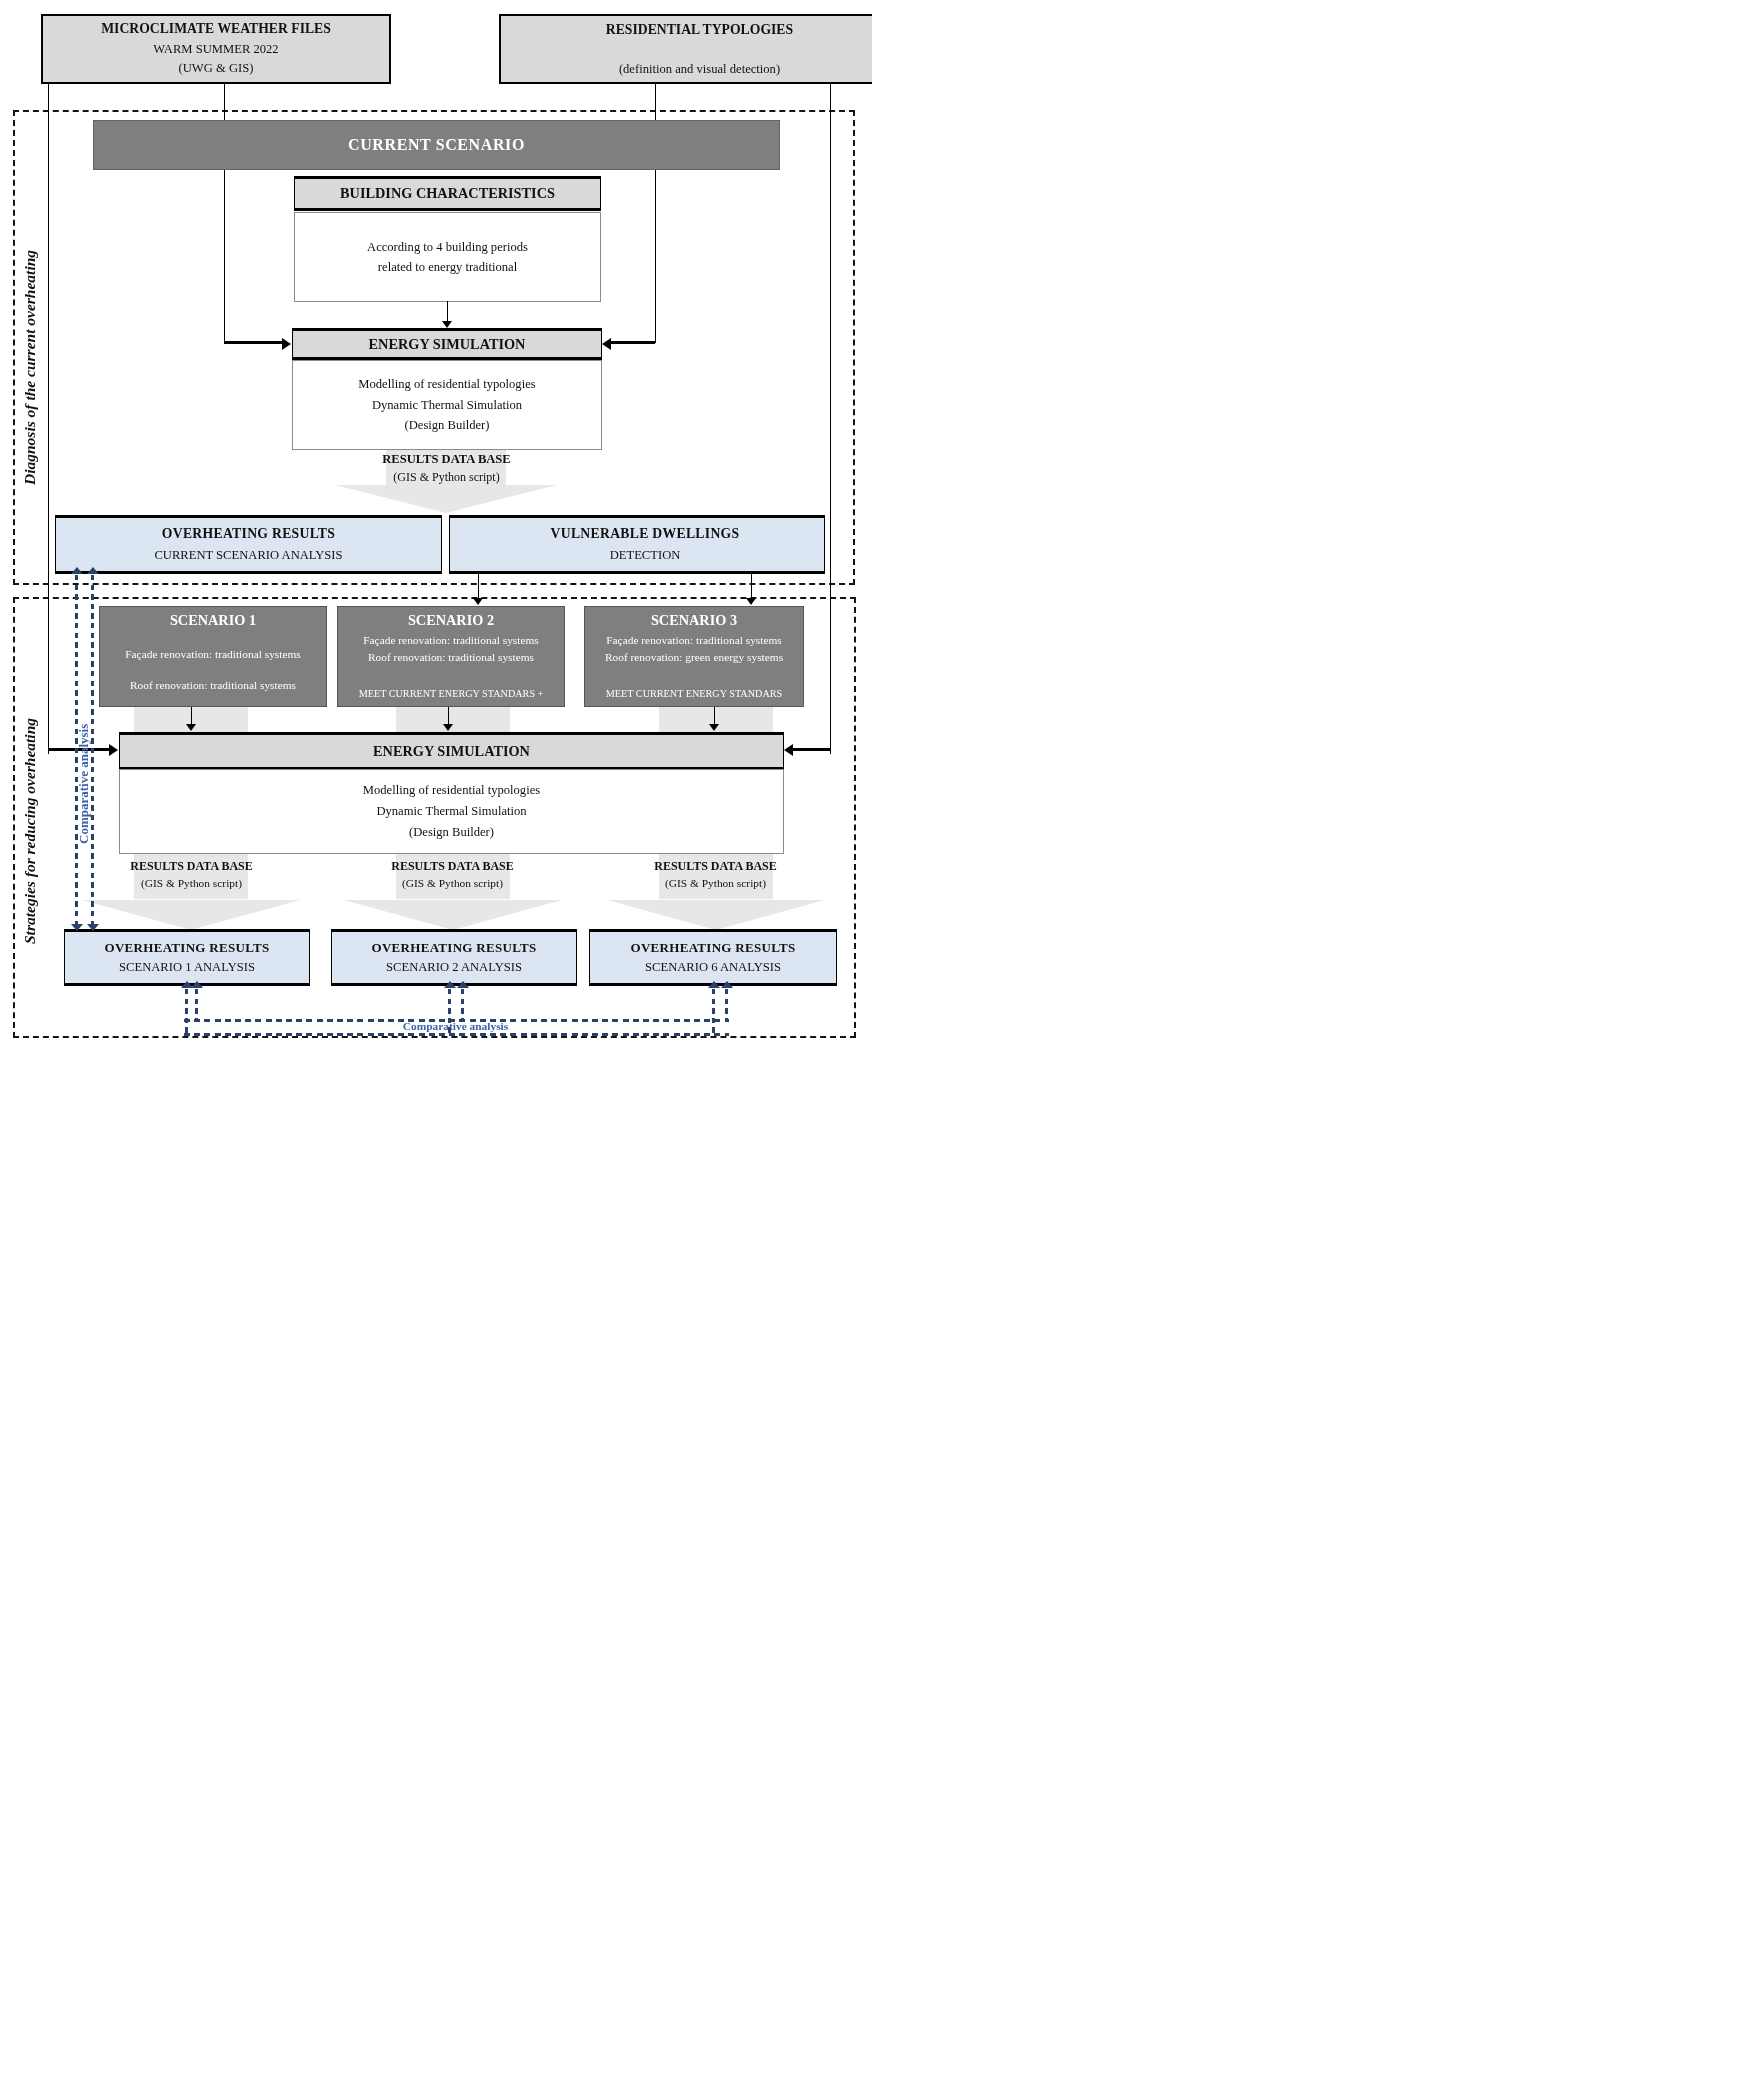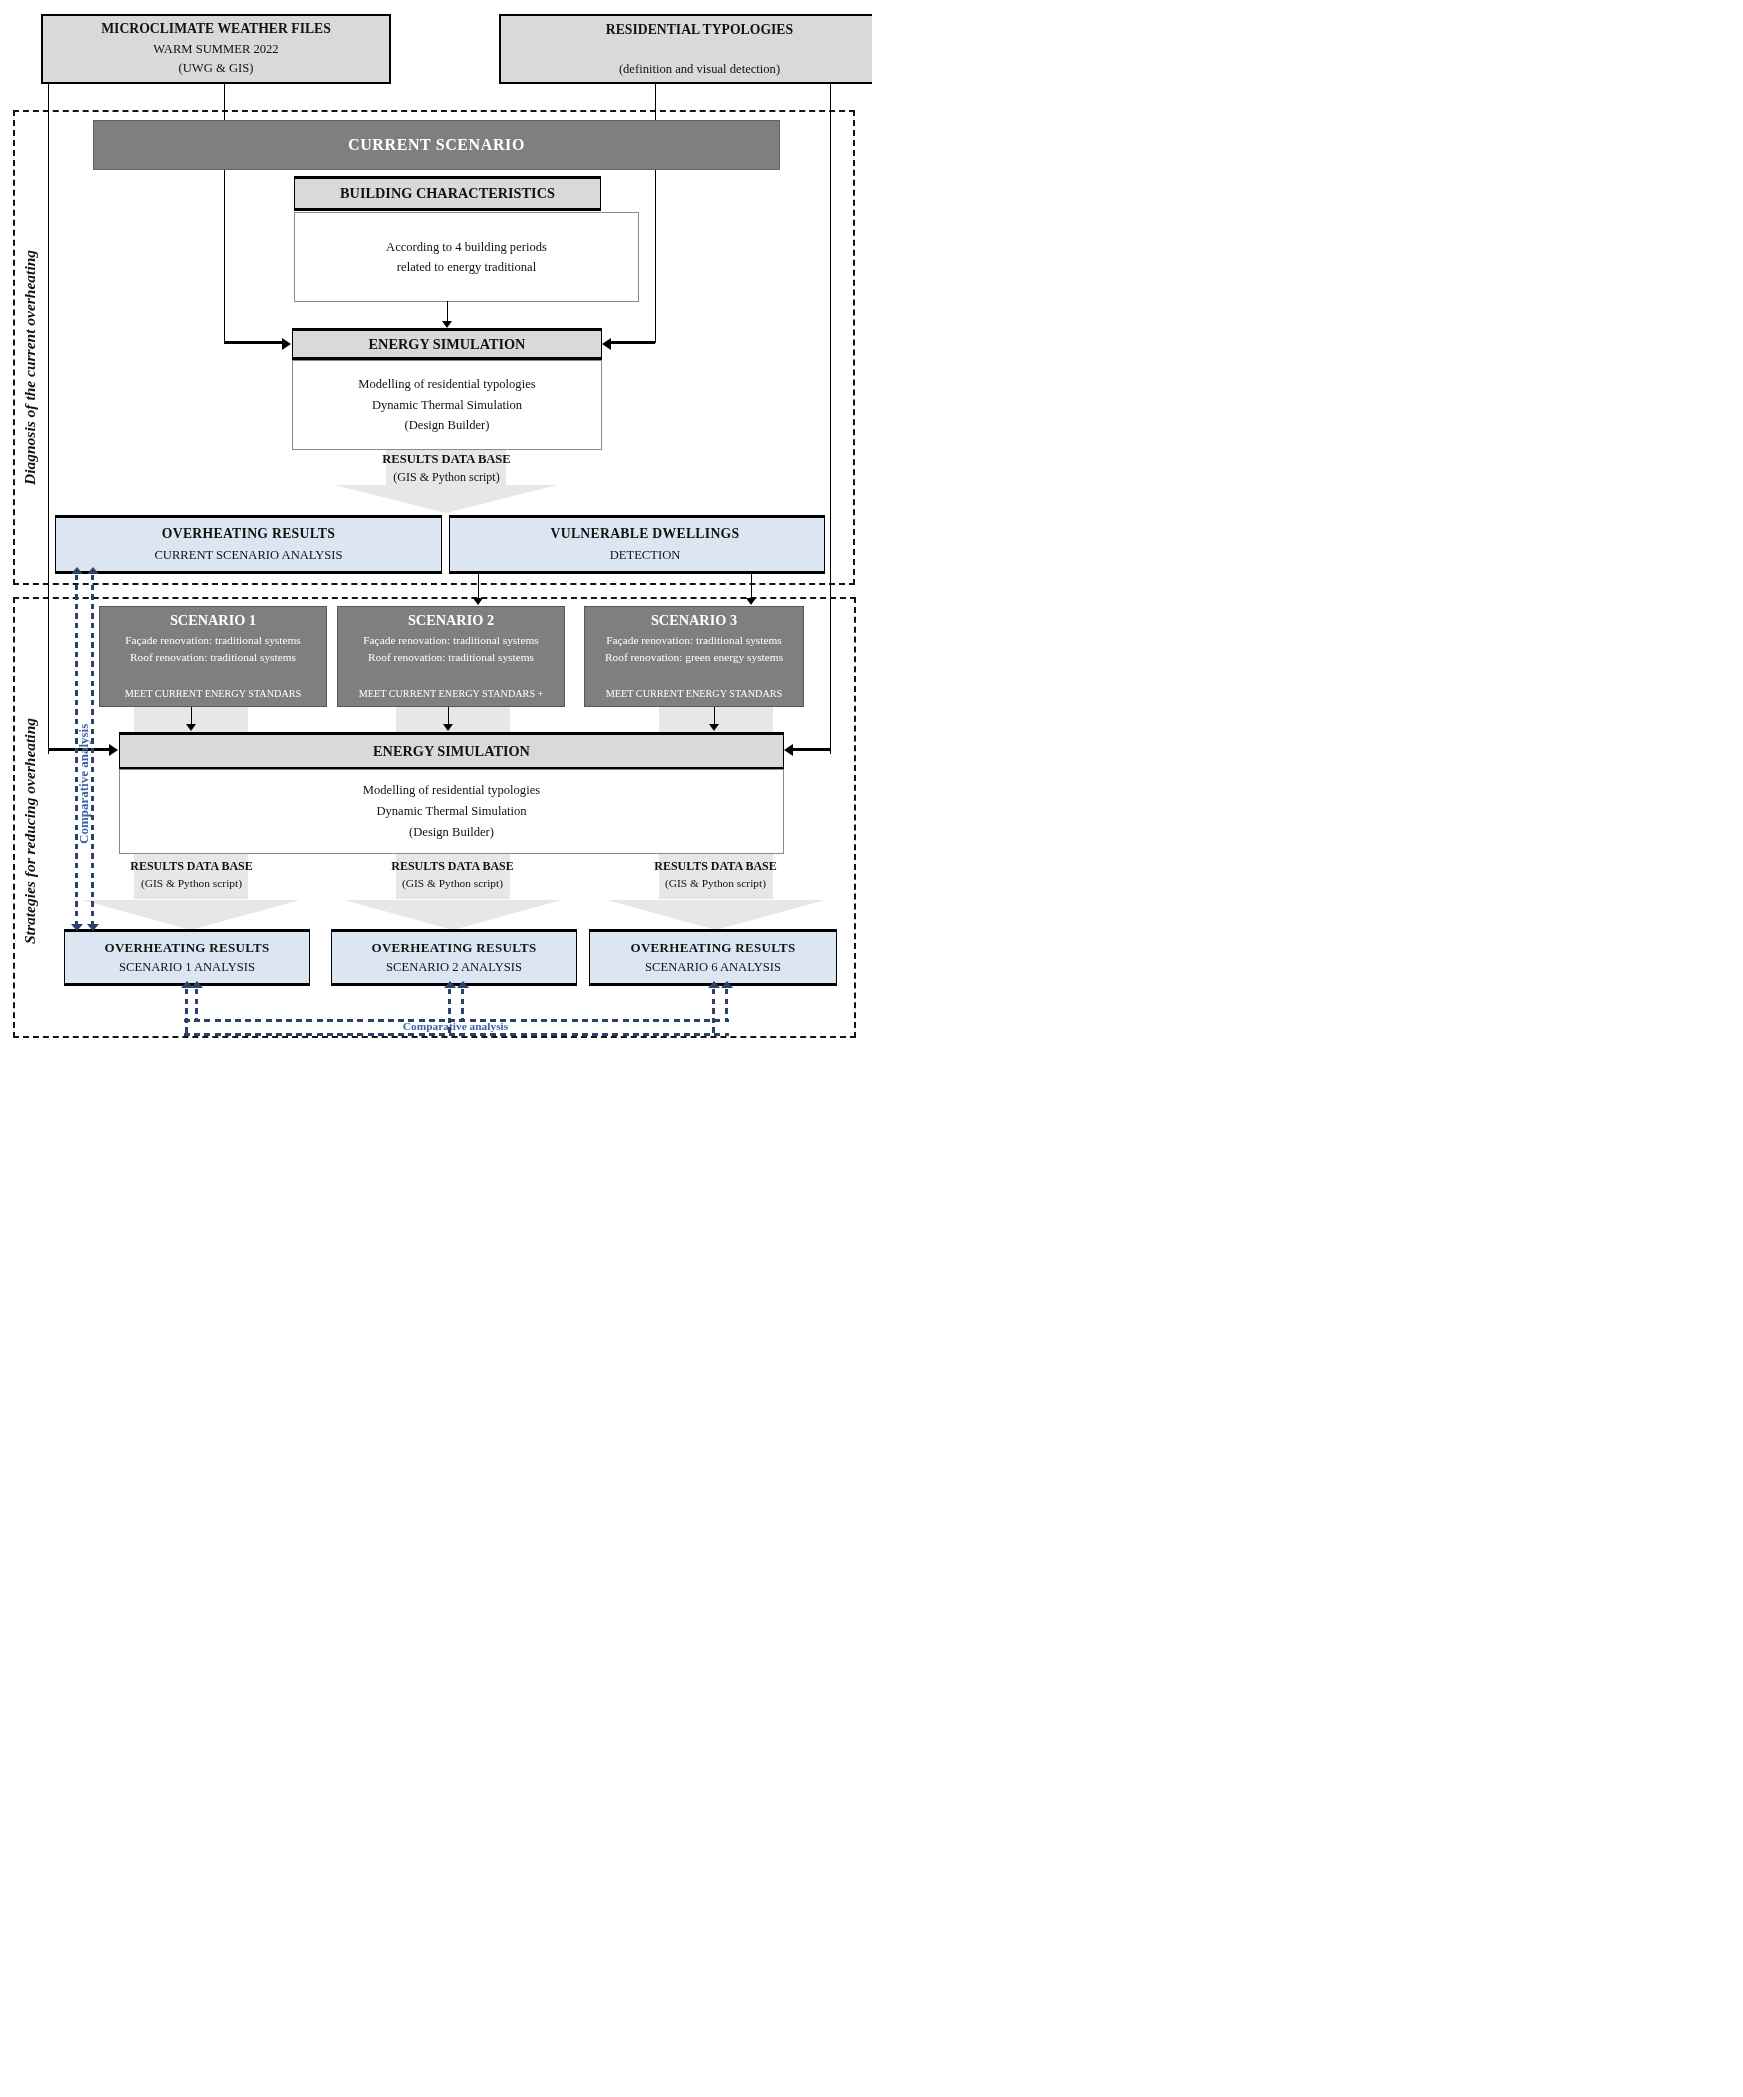--- a/index.html
+++ b/index.html
@@ -71,21 +71,21 @@
     <div class="t-sub">(UWG &amp; GIS)</div>
   </div>
   <div class="gbox" style="left:499px;top:13.7px;width:401px;height:70px;justify-content:space-between;padding:6px 2.4px 4.8px;">
     <div class="t-title">RESIDENTIAL TYPOLOGIES</div>
     <div class="t-sub">(definition and visual detection)</div>
   </div>
 
   <div class="banner" style="left:93px;top:120px;width:687px;height:50px;font-size:16px;letter-spacing:0.6px;">CURRENT SCENARIO</div>
 
   <div class="hdrbox" style="left:294px;top:176px;width:307px;height:35px;font-size:14.3px;">BUILDING CHARACTERISTICS</div>
-  <div class="bodybox" style="left:294px;top:212px;width:345px;height:90px;font-size:12.6px;line-height:1.6;">
+  <div class="bodybox" style="left:294px;top:212px;width:307px;height:90px;font-size:12.6px;line-height:1.6;">
     <div>According to 4 building periods</div>
     <div>related to energy traditional</div>
   </div>
 
   <div class="vline" style="left:447px;top:301px;height:21px;"></div>
   <div class="head-down" style="left:442px;top:321px;"></div>
 
   <div class="hdrbox" style="left:292px;top:328px;width:310px;height:32px;font-size:14.3px;">ENERGY SIMULATION</div>
   <div class="hshaft" style="left:224px;top:341px;width:59px;"></div>
   <div class="head-right" style="left:282px;top:338px;"></div>
@@ -111,21 +111,21 @@
   <div class="bluebox" style="left:449px;top:515px;width:376px;height:59px;padding-left:16px;">
     <div class="blue-t1">VULNERABLE DWELLINGS</div>
     <div class="blue-t2">DETECTION</div>
   </div>
 
   <div class="vline" style="left:478px;top:574px;height:24.5px;"></div>
   <div class="head-down" style="left:473px;top:598px;"></div>
   <div class="vline" style="left:751px;top:574px;height:24.5px;"></div>
   <div class="head-down" style="left:746px;top:598px;"></div>
 
-  <div class="darkbox" style="left:99px;top:606px;width:228px;height:101px;">
+  <div class="darkbox" style="left:99px;top:606px;width:228px;height:101px;gap:14px;">
     <div class="dk-title">SCENARIO 1</div>
     <div class="dk-line">Façade renovation: traditional systems</div>
     <div class="dk-line">Roof renovation: traditional systems</div>
     <div class="dk-std">MEET CURRENT ENERGY STANDARS</div>
   </div>
   <div class="darkbox" style="left:337px;top:606px;width:228px;height:101px;">
     <div class="dk-title">SCENARIO 2</div>
     <div class="dk-line">Façade renovation: traditional systems</div>
     <div class="dk-line">Roof renovation: traditional systems</div>
     <div class="dk-std">MEET CURRENT ENERGY STANDARS +</div>

